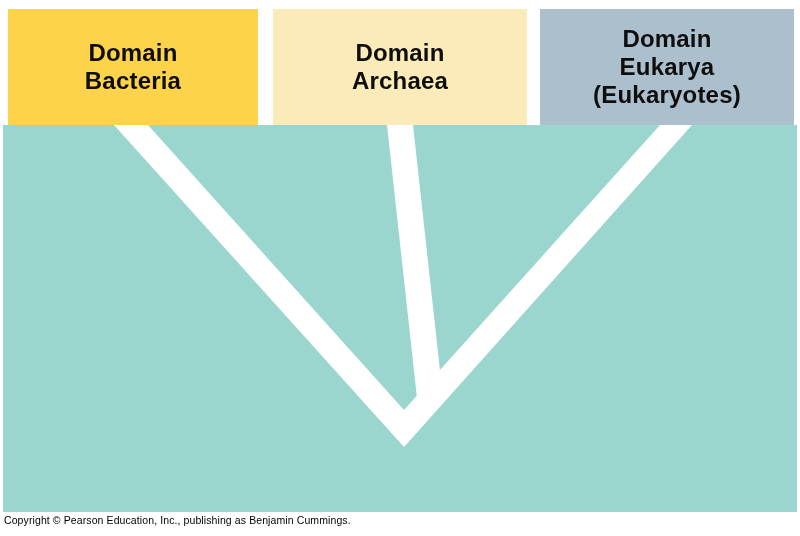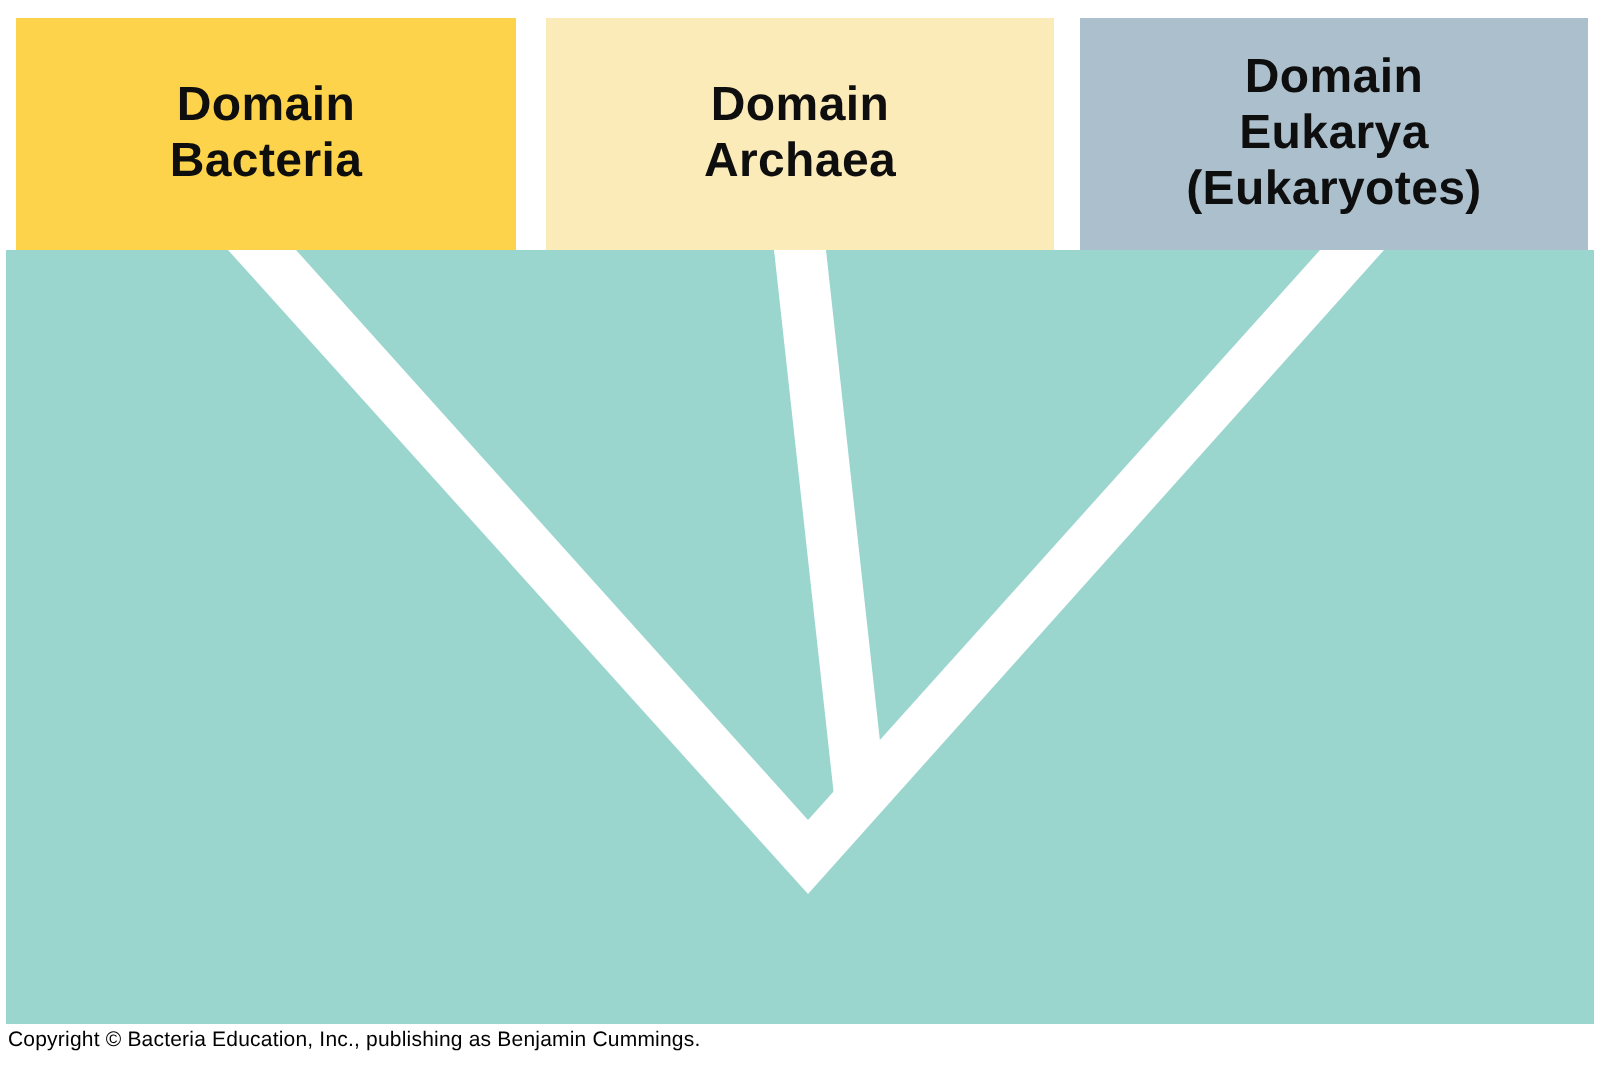--- a/index.html
+++ b/index.html
@@ -99,15 +99,15 @@
 Archaea</span>
   </div>
 
   <div class="domain-box box-eukarya">
     <span>Domain
 Eukarya
 (Eukaryotes)</span>
   </div>
 
 
-  <div class="copyright">Copyright © Bacteria Education, Inc., publishing as Benjamin Cummings.</div>
+  <div class="copyright">Copyright © Pearson Education, Inc., publishing as Benjamin Cummings.</div>
 
 </div>
 
 </body></html>

